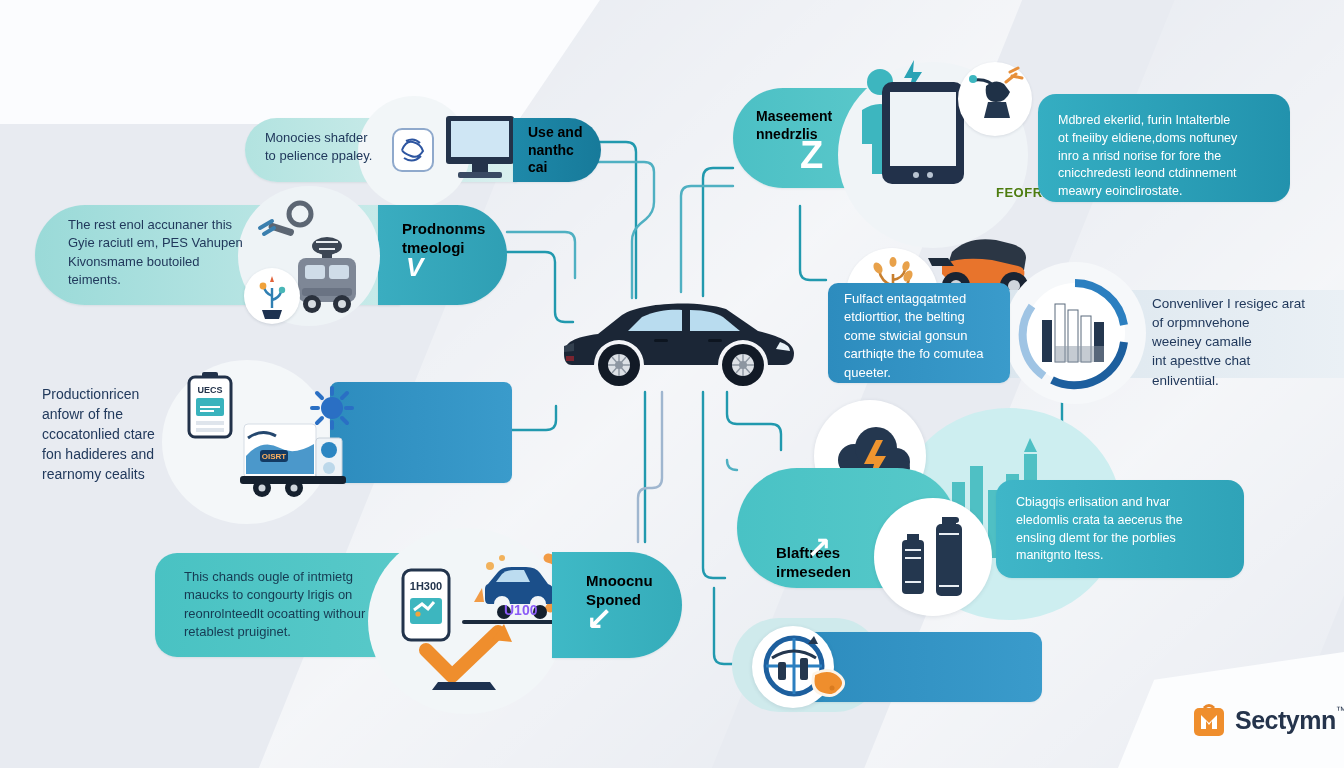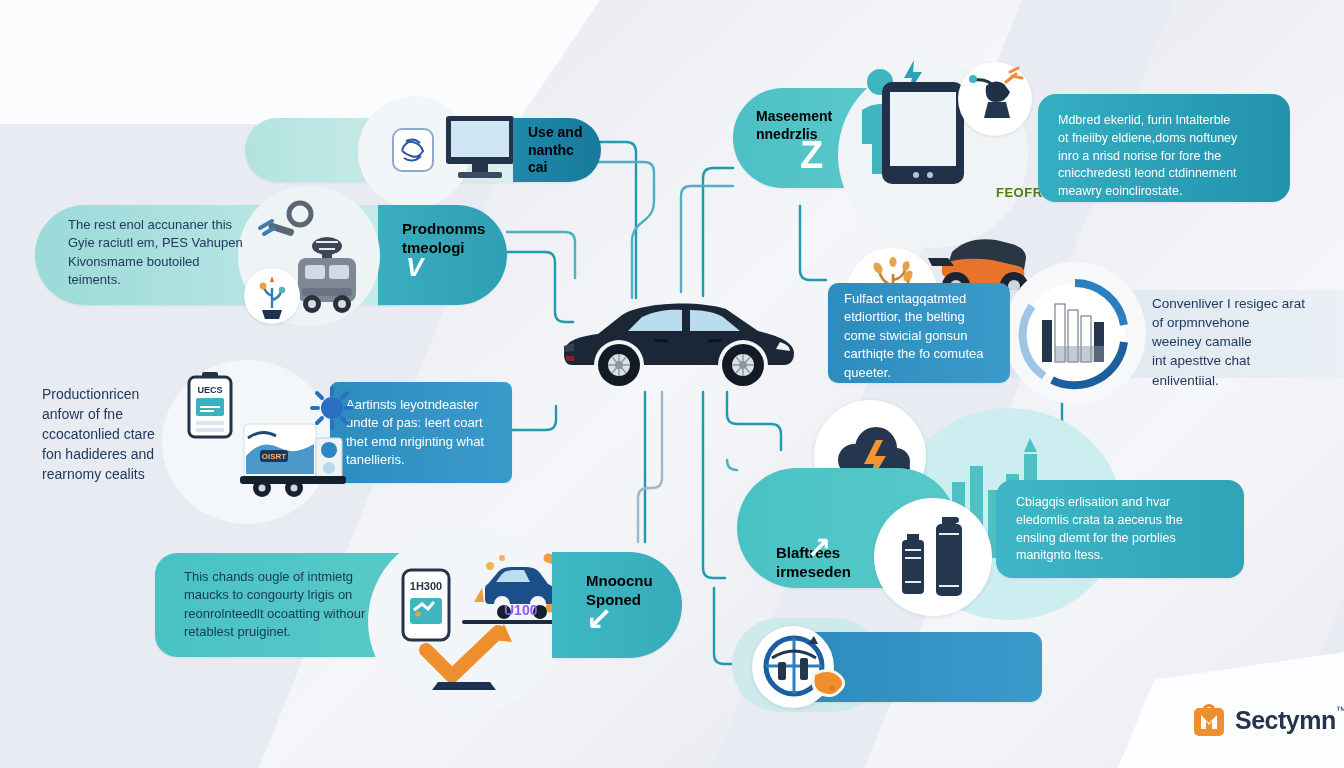--- a/index.html
+++ b/index.html
@@ -53,20 +53,22 @@
     <path d="M800,206 v64 q0,10 10,10 h16"></path>
     <path d="M1062,400 v78"></path>
     <path d="M738,664 h-14 q-10,0 -10,-10 v-66"></path>
   </svg>
 
   <div class="abs title-plate"></div>
 
   <div class="abs card" style="left:245px;top:118px;width:272px;height:64px;border-radius:32px 0 0 32px;
               background:linear-gradient(90deg,#b2e3e0,#daf0ef);"></div>
   <div class="abs circ" style="left:358px;top:96px;width:112px;height:112px;background:#f2f6f8;"></div>
+  <div class="abs t-navy pre" style="left:265px;top:129px;width:150px;">Monocies shafder
+to pelience ppaley.</div>
   <svg class="abs" style="left:390px;top:124px;" width="46" height="52" viewBox="0 0 46 52">
     <rect x="3" y="5" width="40" height="42" rx="9" fill="#fff" stroke="#8fa9cc" stroke-width="2"></rect>
     <path d="M12,26 q4,-10 11,-8 q8,2 10,9 q-5,8 -12,5 q-8,-3 -9,-6 M16,17 q8,-4 14,2 M14,34 q9,6 17,-2" stroke="#2d55a0" stroke-width="2" fill="none"></path>
   </svg>
   <svg class="abs" style="left:438px;top:114px;" width="82" height="72" viewBox="0 0 82 72">
     <rect x="8" y="2" width="68" height="48" rx="3" fill="#24334a"></rect>
     <rect x="13" y="7" width="58" height="36" fill="#cfe6f4"></rect>
     <rect x="34" y="50" width="16" height="8" fill="#24334a"></rect>
     <rect x="20" y="58" width="44" height="6" rx="2" fill="#3a4a63"></rect>
   </svg>
@@ -117,24 +119,20 @@
 
   <div class="abs t-navy pre" style="left:42px;top:385px;width:170px;font-size:14px;">Productionricen
 anfowr of fne
 ccocatonlied ctare
 fon hadideres and
 rearnomy cealits</div>
 
   <div class="abs circ" style="left:162px;top:360px;width:170px;height:164px;background:#f4f7f9;"></div>
   <div class="abs card" style="left:330px;top:382px;width:182px;height:101px;border-radius:8px;
               background:linear-gradient(90deg,#2d8cbe,#3a9bcb);"></div>
-  <div class="abs t-white pre" style="left:346px;top:396px;width:165px;">Aartinsts leyotndeaster
-undte of pas: leert coart
-thet emd nriginting what
-tanellieris.</div>
   <svg class="abs" style="left:186px;top:372px;" width="48" height="68" viewBox="0 0 48 68">
     <rect x="16" y="0" width="16" height="6" rx="2" fill="#22324a"></rect>
     <rect x="3" y="5" width="42" height="60" rx="6" fill="#fff" stroke="#22324a" stroke-width="3"></rect>
     <text x="24" y="21" font-size="9" font-weight="bold" text-anchor="middle" fill="#22324a">UECS</text>
     <rect x="10" y="26" width="28" height="18" rx="2" fill="#39b3bd"></rect>
     <path d="M14,35 h20 M14,39 h14" stroke="#fff" stroke-width="2"></path>
     <rect x="10" y="49" width="28" height="4" fill="#dfe5ec"></rect>
       <rect x="10" y="56" width="28" height="4" fill="#dfe5ec"></rect>
   </svg>
   <svg class="abs" style="left:306px;top:382px;" width="52" height="52" viewBox="0 0 52 52">

